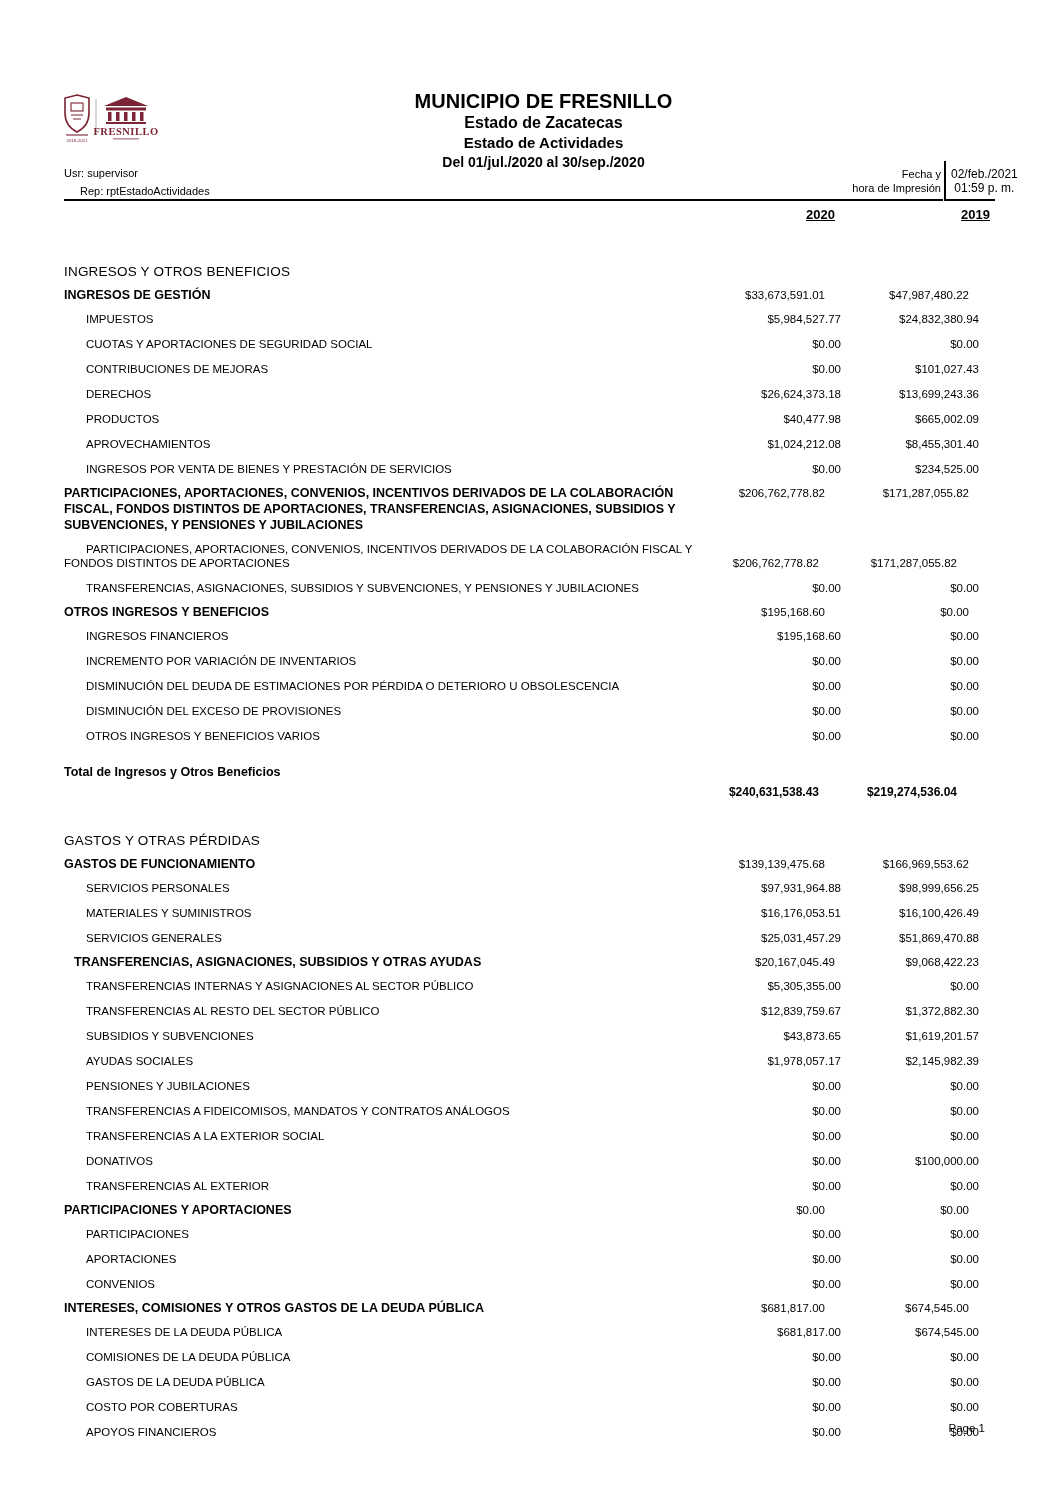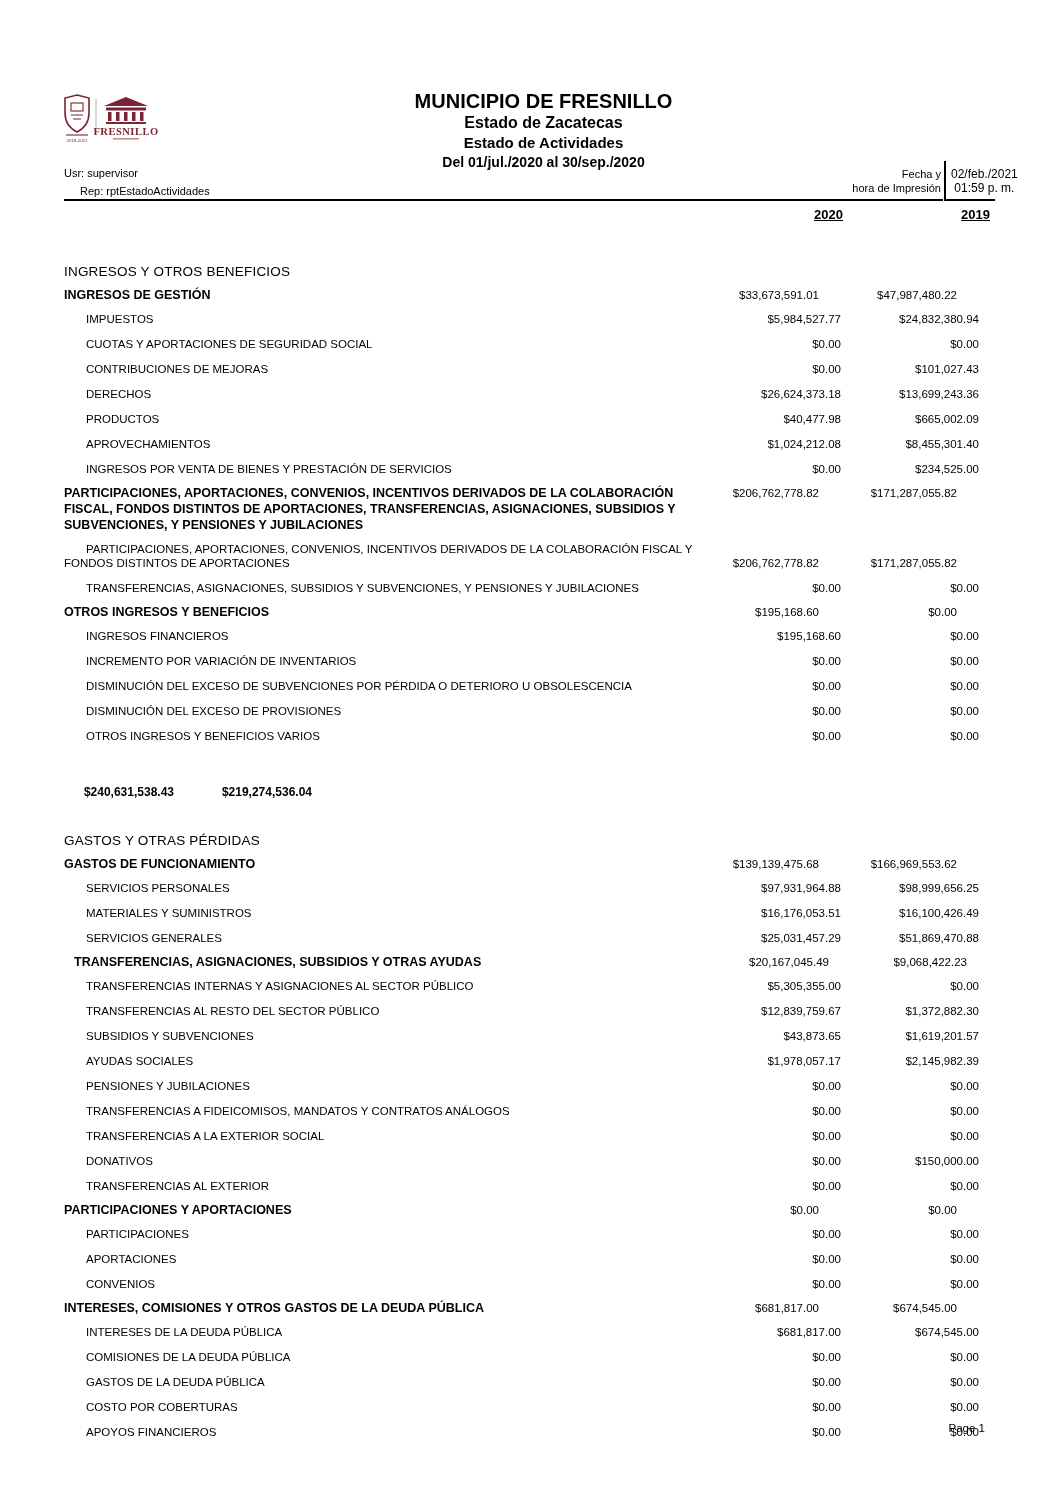--- a/index.html
+++ b/index.html
@@ -19,35 +19,35 @@
   .t2{font-size:16px;font-weight:700;line-height:20px;}
   .t3{font-size:15px;font-weight:700;line-height:19px;}
   .t4{font-size:14px;font-weight:700;line-height:20px;}
   .usr{position:absolute;left:64px;top:167px;font-size:11px;line-height:13px;}
   .rep{position:absolute;left:80px;top:185px;font-size:11px;line-height:13px;}
   .print-label{position:absolute;right:118px;top:168px;text-align:right;font-size:11px;line-height:13.5px;}
   .print-values{position:absolute;left:951px;top:168px;text-align:center;font-size:12px;line-height:13.5px;white-space:nowrap;}
   .vrule{position:absolute;left:944px;top:161px;width:2px;height:40px;background:#000;}
   .hrule-main{position:absolute;left:64px;top:199px;width:879px;height:2px;background:#000;}
   .hrule-short{position:absolute;left:946px;top:199px;width:49px;height:2px;background:#000;}
-  .colhead-row{position:absolute;left:64px;right:69px;top:207px;display:flex;}
+  .colhead-row{position:absolute;left:64px;right:69px;top:207px;display:flex;gap:8px;}
   .colhead-row .sp{flex:1;}
   .colh{font-size:13px;font-weight:700;text-decoration:underline;}
   .colh20{width:110px;text-align:right;padding-right:9px;box-sizing:border-box;}
   .colh19{width:138px;text-align:right;text-decoration:underline;}
   
   .rows{position:absolute;left:64px;right:69px;top:260px;}
   .row{display:flex;align-items:flex-start;}
   .lbl{flex:1 1 auto;max-width:645px;}
   .amt{font-size:11.5px;line-height:14px;font-weight:400;white-space:nowrap;}
   .amt20{width:110px;text-align:right;}
   .amt19{width:138px;text-align:right;}
   .row.section{padding:4px 0 3px;}
   .row.section .lbl{font-size:13.5px;line-height:16px;letter-spacing:.2px;}
-  .row.bold{padding:3.5px 0;}
+  .row.bold{padding:3.5px 0;gap:6px;}
   .row.bold .lbl{font-size:12.5px;font-weight:700;line-height:16px;}
   .row.bold .amt{padding-top:1px;}
   .row.item{padding:5.5px 0;align-items:flex-end;}
   .row.item .lbl{font-size:11.5px;line-height:14px;padding-left:22px;}
   .row.item.hang .lbl{padding-left:0;text-indent:22px;}
   .row.bold.indent .lbl{padding-left:10px;}
   .row.total{padding:5px 0;margin:12px 0 16px;}
   .row.total .lbl{font-size:12.5px;font-weight:700;line-height:15px;}
   .row.total .amt{font-size:12px;font-weight:700;line-height:15px;margin-top:20px;}
   .row.gap{margin-top:24px;}
@@ -190,35 +190,36 @@
         <div class="lbl">INGRESOS FINANCIEROS</div>
         <div class="amt amt20">$195,168.60</div>
         <div class="amt amt19">$0.00</div>
       </div>
       <div class="row item">
         <div class="lbl">INCREMENTO POR VARIACIÓN DE INVENTARIOS</div>
         <div class="amt amt20">$0.00</div>
         <div class="amt amt19">$0.00</div>
       </div>
       <div class="row item">
-        <div class="lbl">DISMINUCIÓN DEL EXCESO DE SUBVENCIONES POR PÉRDIDA O DETERIORO U OBSOLESCENCIA</div>
+        <div class="lbl">DISMINUCIÓN DEL DEUDA DE ESTIMACIONES POR PÉRDIDA O DETERIORO U OBSOLESCENCIA</div>
         <div class="amt amt20">$0.00</div>
         <div class="amt amt19">$0.00</div>
       </div>
       <div class="row item">
         <div class="lbl">DISMINUCIÓN DEL EXCESO DE PROVISIONES</div>
         <div class="amt amt20">$0.00</div>
         <div class="amt amt19">$0.00</div>
       </div>
       <div class="row item">
         <div class="lbl">OTROS INGRESOS Y BENEFICIOS VARIOS</div>
         <div class="amt amt20">$0.00</div>
         <div class="amt amt19">$0.00</div>
       </div>
       <div class="row total">
+        <div class="lbl">Total de Ingresos y Otros Beneficios</div>
         <div class="amt amt20">$240,631,538.43</div>
         <div class="amt amt19">$219,274,536.04</div>
       </div>
       <div class="row section gap">
         <div class="lbl">GASTOS Y OTRAS PÉRDIDAS</div>
         <div class="amt amt20"></div>
         <div class="amt amt19"></div>
       </div>
       <div class="row bold">
         <div class="lbl">GASTOS DE FUNCIONAMIENTO</div>
@@ -276,21 +277,21 @@
         <div class="amt amt19">$0.00</div>
       </div>
       <div class="row item">
         <div class="lbl">TRANSFERENCIAS A LA EXTERIOR SOCIAL</div>
         <div class="amt amt20">$0.00</div>
         <div class="amt amt19">$0.00</div>
       </div>
       <div class="row item">
         <div class="lbl">DONATIVOS</div>
         <div class="amt amt20">$0.00</div>
-        <div class="amt amt19">$150,000.00</div>
+        <div class="amt amt19">$100,000.00</div>
       </div>
       <div class="row item">
         <div class="lbl">TRANSFERENCIAS AL EXTERIOR</div>
         <div class="amt amt20">$0.00</div>
         <div class="amt amt19">$0.00</div>
       </div>
       <div class="row bold">
         <div class="lbl">PARTICIPACIONES Y APORTACIONES</div>
         <div class="amt amt20">$0.00</div>
         <div class="amt amt19">$0.00</div>

